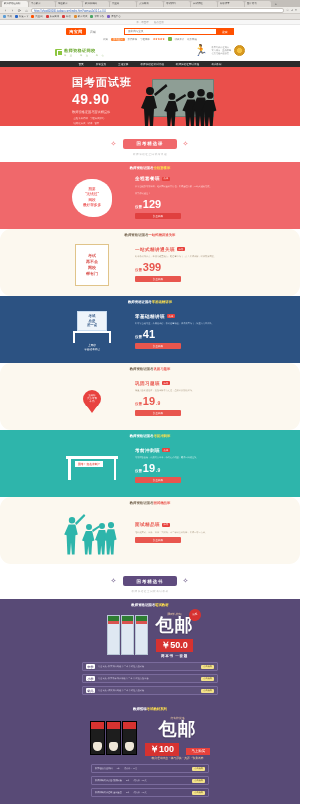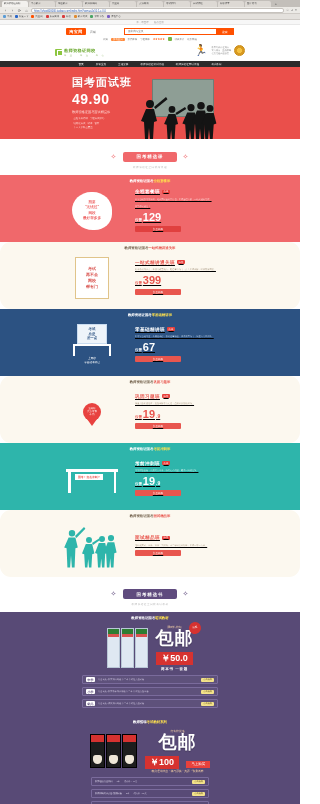--- a/index.html
+++ b/index.html
@@ -57,21 +57,21 @@
   .certbadge { width:11px; height:11px; border-radius:50%; background:
       radial-gradient(circle at 50% 50%, #f5c242 0 40%, #d99a20 40% 100%);
       border:1px solid #c98b14; }
 
   
   .darknav { background:#2b2b2b; height:6px; display:flex; align-items:center; justify-content:center; gap:12px; }
   .darknav .ni { font-size:2.6px; color:#e8e8e8; white-space:nowrap; }
   .darknav .ni.active { color:#fff; }
 
   
-  .hero { background:#ea4f4b; height:72px; position:relative; overflow:hidden; }
+  .hero { background:#ea4f4b; height:59px; position:relative; overflow:hidden; }
   .hero-inner { position:absolute; left:72px; top:8px; }
   .hero-title { font-size:11px; font-weight:bold; color:#fff; letter-spacing:1px; text-shadow:0 1px 0 rgba(0,0,0,.12); }
   .hero-price { font-size:14px; font-weight:bold; color:#fff; letter-spacing:.5px; margin-top:1px; font-family:"Liberation Sans", sans-serif; }
   .hero-sub { font-size:3.2px; color:#ffd9d6; margin-top:3px; }
   .hero-list { margin-top:3px; }
   .hero-list li { list-style:none; font-size:2.4px; color:#ffd3d0; margin-bottom:1.5px; }
   .board { position:absolute; left:152px; top:12px; width:62px; height:38px; background:#8e9e95; border:1px solid #6e7e75; }
   svg.people { position:absolute; left:132px; bottom:0; }
 
   
@@ -83,21 +83,21 @@
   .spark { position:absolute; top:50%; transform:translateY(-50%); color:#f0686b; font-size:7px; }
   .spark.l { left:-12px; } .spark.r { right:-12px; }
   .spark.purple { color:#5f4b7e; }
 
   
   .block { position:relative; overflow:hidden; }
   .bhead { text-align:center; font-size:3.4px; font-weight:bold; padding-top:4px; }
   .bhead em { font-style:normal; }
   .brow { display:flex; align-items:center; justify-content:center; gap:12px; padding:5px 0 8px; }
   .bart { width:62px; height:46px; position:relative; display:flex; align-items:center; justify-content:center; }
-  .binfo { width:104px;text-decoration:underline; }
+  .binfo { width:104px; }
   .btitle { font-size:4.6px; font-weight:bold; letter-spacing:.4px; display:flex; align-items:center; gap:2px; }
   .hotbadge { background:#e8413c; color:#fff; font-size:2.2px; padding:.5px 1.5px; border-radius:1px; font-weight:normal; }
   .bdesc { font-size:2.2px; line-height:1.9; margin-top:2.5px; }
   .bprice { margin-top:4px; display:flex; align-items:baseline; gap:1px; }
   .pfx { font-size:3.4px; font-weight:bold; }
   .pnum { font-size:11px; font-weight:bold; line-height:1; }
   .pdec { font-size:5px; font-weight:bold; }
   .bbtn { margin-top:3px; width:46px; height:6px; border-radius:1px; color:#fff; font-size:2.6px;
           display:flex; align-items:center; justify-content:center; cursor:pointer; }
 
@@ -415,21 +415,21 @@
             </div>
           </div>
           <div class="binfo">
             <div class="btitle">
               <span>零基础精讲班</span>
               <span class="hotbadge">热卖</span>
             </div>
             <div class="bdesc">针对零基础考生，从概念讲起，教材逐章梳理，课后巩固练习，快速入门不掉队。</div>
             <div class="bprice">
               <span class="pfx">仅需</span>
-              <span class="pnum">67</span>
+              <span class="pnum">41</span>
             </div>
             <div class="bbtn">点击购买</div>
           </div>
         </div>
       </div>
       <div class="block s-cream">
         <div class="bhead"><span>教师资格证国考</span><em>巩固习题班</em></div>
         <div class="brow">
           <div class="bart">
             <div class="pin">

